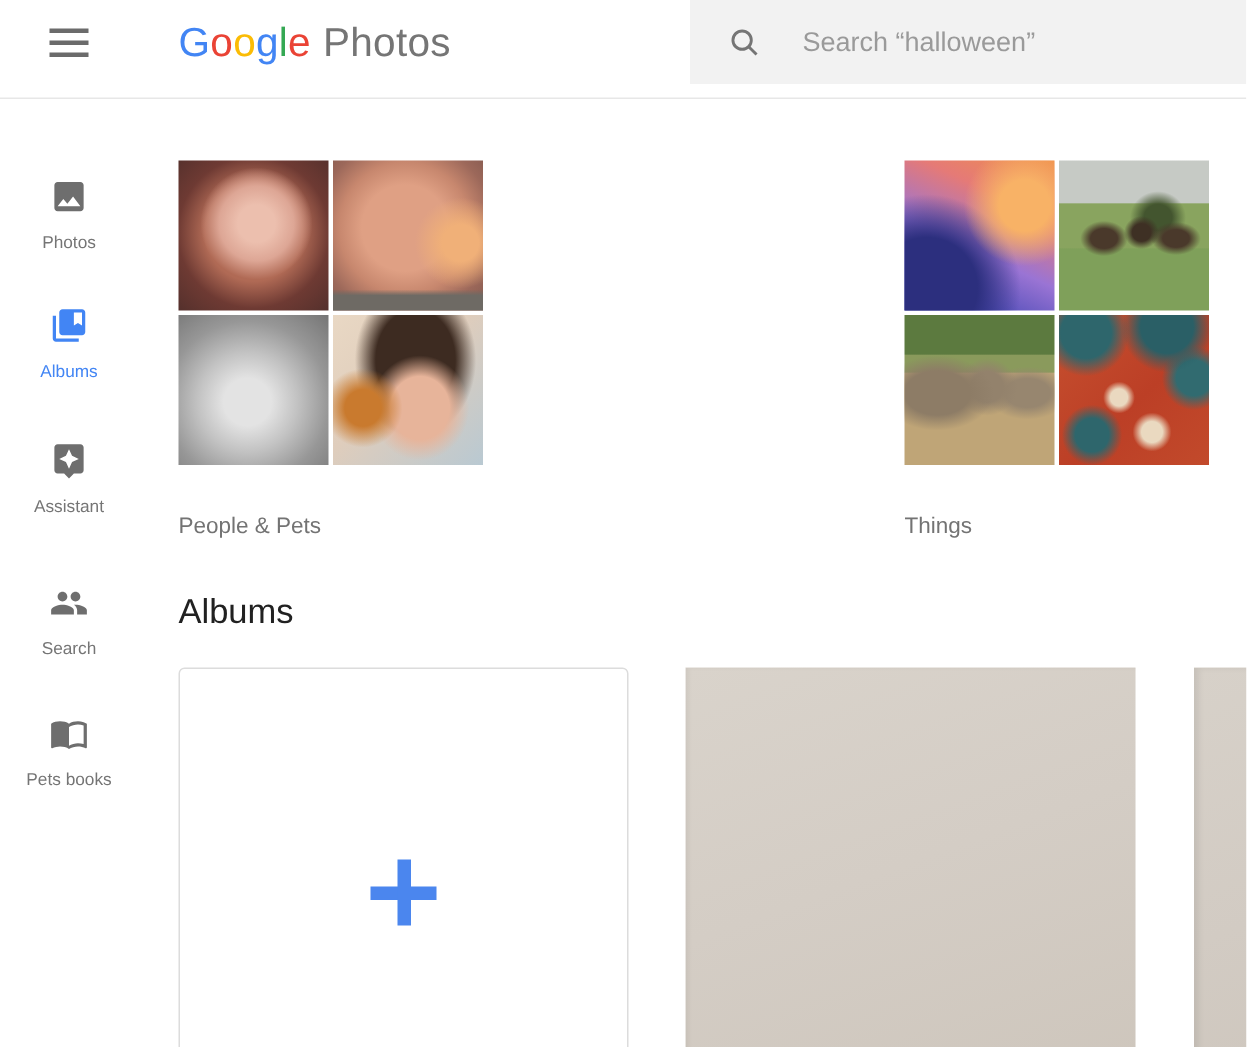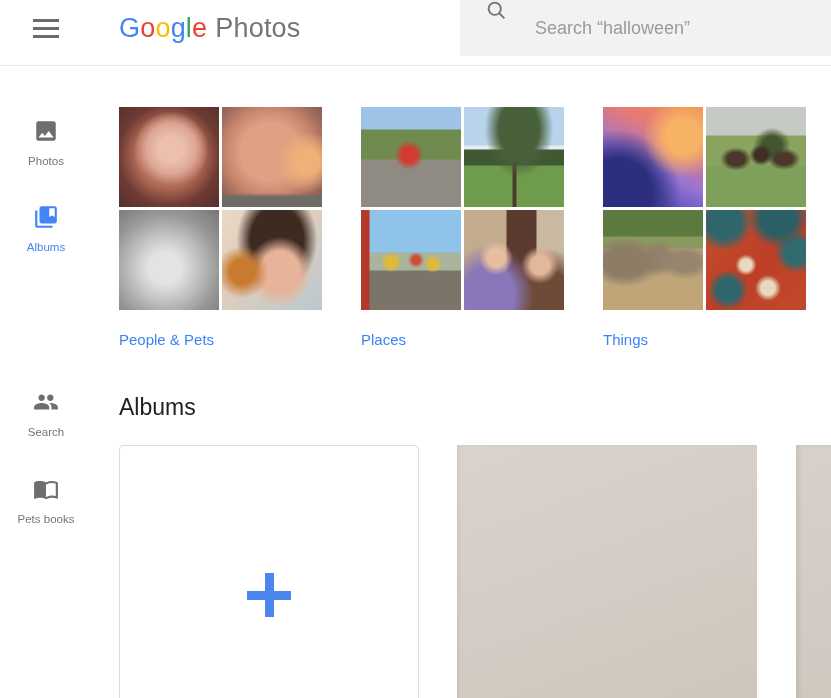--- a/index.html
+++ b/index.html
@@ -31,21 +31,21 @@
   .logo .l0 { color: #4285F4; }
   .logo .l1 { color: #EA4335; }
   .logo .l2 { color: #FBBC05; }
   .logo .l3 { color: #4285F4; }
   .logo .l4 { color: #34A853; }
   .logo .l5 { color: #EA4335; }
   .logo .product { color: #757575; margin-left: 8px; }
 
   .searchbox {
     position: absolute; left: 460px; top: 0; width: 371px; height: 56px;
-    background: #f2f2f2; display: flex; 
+    background: #f2f2f2; display: flex; align-items: center;
   }
   .searchbox svg { margin-left: 26px; flex: 0 0 auto; }
   .searchbox input {
     border: none; outline: none; background: transparent;
     font-family: "Liberation Sans", sans-serif;
     font-size: 18px; color: #555; margin-left: 28px; width: 280px;
   }
   .searchbox input::placeholder { color: #9a9a9a; opacity: 1; }
 
   
@@ -64,21 +64,21 @@
 
   
   .category {
     position: absolute; top: 107px; width: 203px; cursor: pointer; text-decoration: none; display: block;
   }
   .cat-people { left: 119px; }
   .cat-places { left: 361px; }
   .cat-things { left: 603px; }
   .cat-grid { display: grid; grid-template-columns: 100px 100px; grid-template-rows: 100px 100px; gap: 3px; }
   .tile { width: 100px; height: 100px; }
-  .cat-label { margin-top: 21px; font-size: 15px; color: #3b82f6; }
+  .cat-label { margin-top: 32px; font-size: 15px; color: #737373; }
 
   
   .t-pp1 { background:
     radial-gradient(circle at 52% 42%, #ecbfae 0 16%, #dda695 32%, rgba(0,0,0,0) 48%),
     radial-gradient(circle at 50% 48%, #b06a55 0 45%, #6e3a33 70%, #54302c 100%); }
   .t-pp2 { background:
     linear-gradient(to top, #6e6a64 0 10%, rgba(0,0,0,0) 14%),
     radial-gradient(circle at 85% 55%, #f0b078 0 12%, rgba(0,0,0,0) 30%),
     radial-gradient(circle at 48% 45%, #dfa084 0 38%, #c7876e 58%, #9c685a 78%, #81584e 100%); }
   .t-pp3 { background:
@@ -192,20 +192,26 @@
       <span class="nav-label">Photos</span>
     </div>
 
     <div class="nav-item ni-albums active">
       <svg width="26" height="26" viewBox="0 0 24 24" fill="#4285F4">
         <path d="M4 6H2v14c0 1.1.9 2 2 2h14v-2H4V6zm16-4H8c-1.1 0-2 .9-2 2v12c0 1.1.9 2 2 2h12c1.1 0 2-.9 2-2V4c0-1.1-.9-2-2-2zm0 10l-2.5-1.5L15 12V4h5v8z"></path>
       </svg>
       <span class="nav-label">Albums</span>
     </div>
 
+    <div class="nav-item ni-assistant">
+      <svg width="26" height="26" viewBox="0 0 24 24" fill="#6e6e6e">
+        <path d="M19 2H5c-1.1 0-2 .9-2 2v14c0 1.1.9 2 2 2h4l3 3 3-3h4c1.1 0 2-.9 2-2V4c0-1.1-.9-2-2-2zm-5.12 10.88L12 17l-1.88-4.12L6 11l4.12-1.88L12 5l1.88 4.12L18 11l-4.12 1.88z"></path>
+      </svg>
+      <span class="nav-label">Assistant</span>
+    </div>
 
     <div class="nav-item ni-sharing">
       <svg width="26" height="26" viewBox="0 0 24 24" fill="#6e6e6e">
         <path d="M16 11c1.66 0 2.99-1.34 2.99-3S17.66 5 16 5c-1.66 0-3 1.34-3 3s1.34 3 3 3zm-8 0c1.66 0 2.99-1.34 2.99-3S9.66 5 8 5C6.34 5 5 6.34 5 8s1.34 3 3 3zm0 2c-2.33 0-7 1.17-7 3.5V19h14v-2.5c0-2.33-4.67-3.5-7-3.5zm8 0c-.29 0-.62.02-.97.05 1.16.84 1.97 1.97 1.97 3.45V19h6v-2.5c0-2.33-4.67-3.5-7-3.5z"></path>
       </svg>
       <span class="nav-label">Search</span>
     </div>
 
     <div class="nav-item ni-photobooks">
       <svg width="26" height="26" viewBox="0 0 24 24" fill="#6e6e6e">
@@ -218,29 +224,20 @@
   <a class="category cat-people">
     <div class="cat-grid">
       <div class="tile t-pp1" title="woman with curly auburn hair"></div>
       <div class="tile t-pp2" title="bald man smiling"></div>
       <div class="tile t-pp3" title="black-and-white portrait of a young woman"></div>
       <div class="tile t-pp4" title="woman with dark hair holding an orange decoration"></div>
     </div>
     <div class="cat-label">People &amp; Pets</div>
   </a>
 
-  <a class="category cat-places">
-    <div class="cat-grid">
-      <div class="tile t-pl1" title="tree-lined street with red canopy and crowd"></div>
-      <div class="tile t-pl2" title="tree beside a green lawn under blue sky"></div>
-      <div class="tile t-pl3" title="street fair entrance with colorful banners"></div>
-      <div class="tile t-pl4" title="man in purple shirt and woman outside a stone building"></div>
-    </div>
-    <div class="cat-label">Places</div>
-  </a>
 
   <a class="category cat-things">
     <div class="cat-grid">
       <div class="tile t-th1" title="purple and orange sunset sky"></div>
       <div class="tile t-th2" title="buffalo grazing in a green field"></div>
       <div class="tile t-th3" title="elephants walking along a dirt track"></div>
       <div class="tile t-th4" title="close-up of seafood dish with mussels"></div>
     </div>
     <div class="cat-label">Things</div>
   </a>

